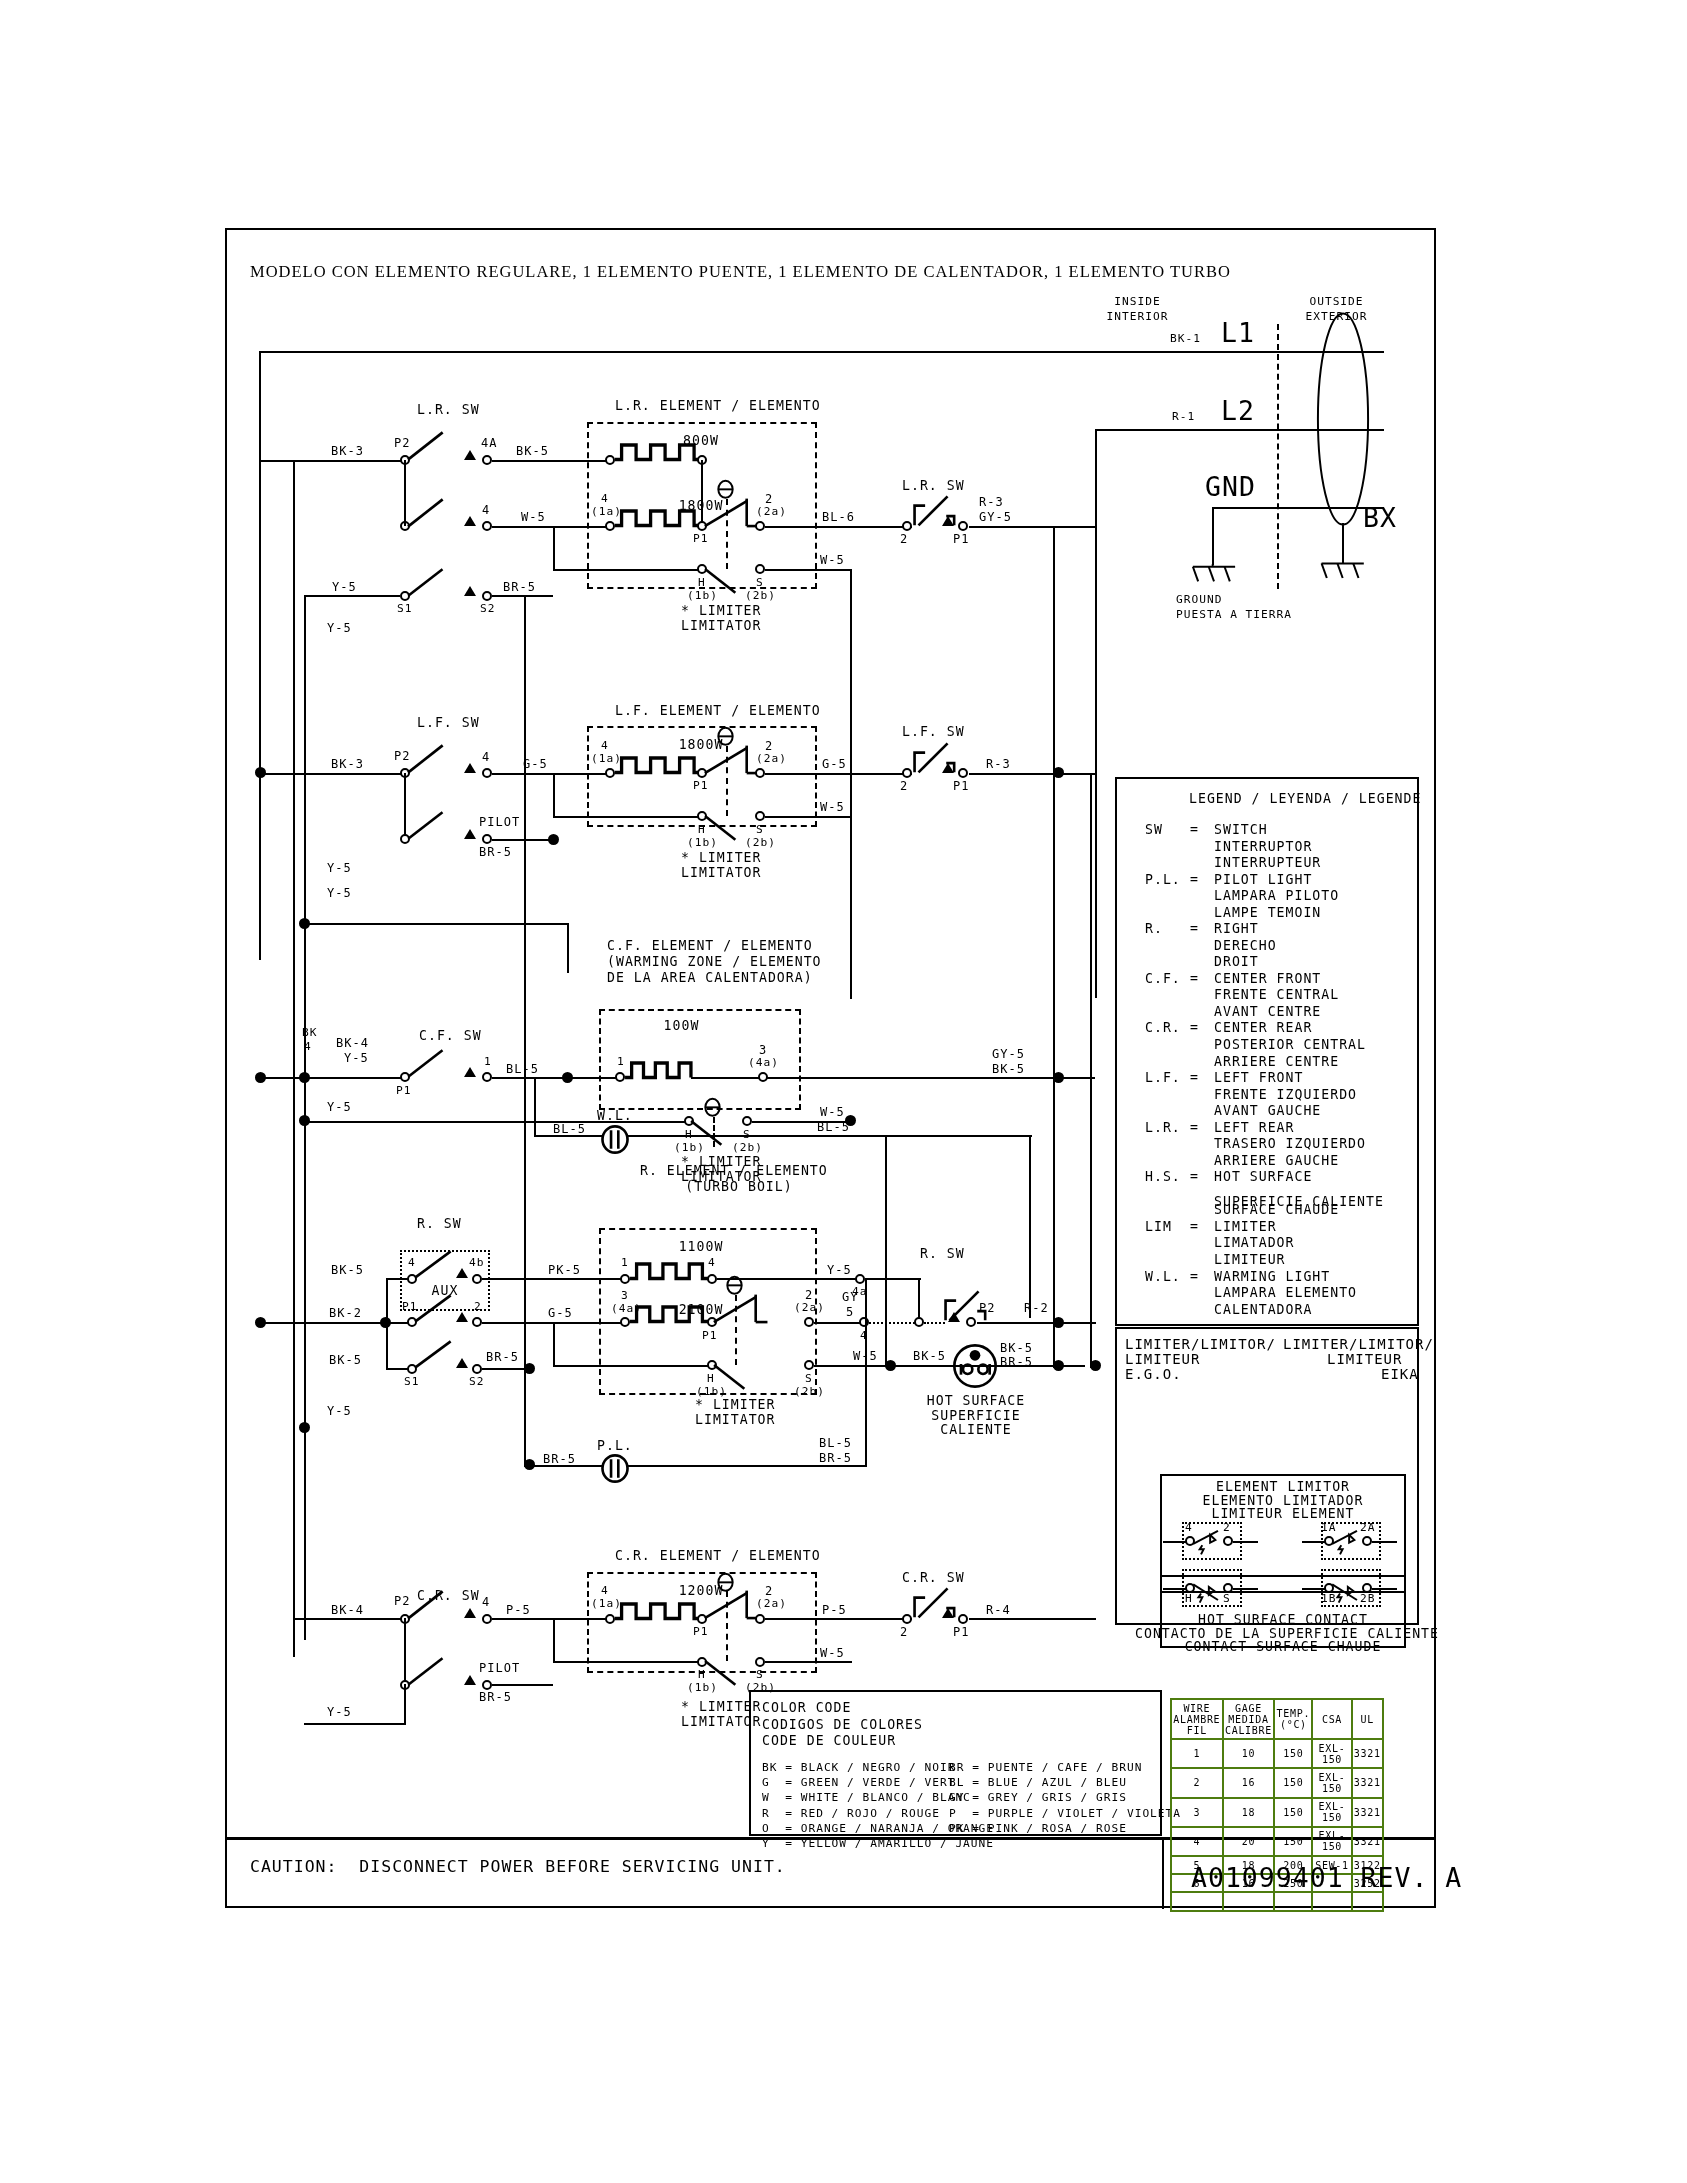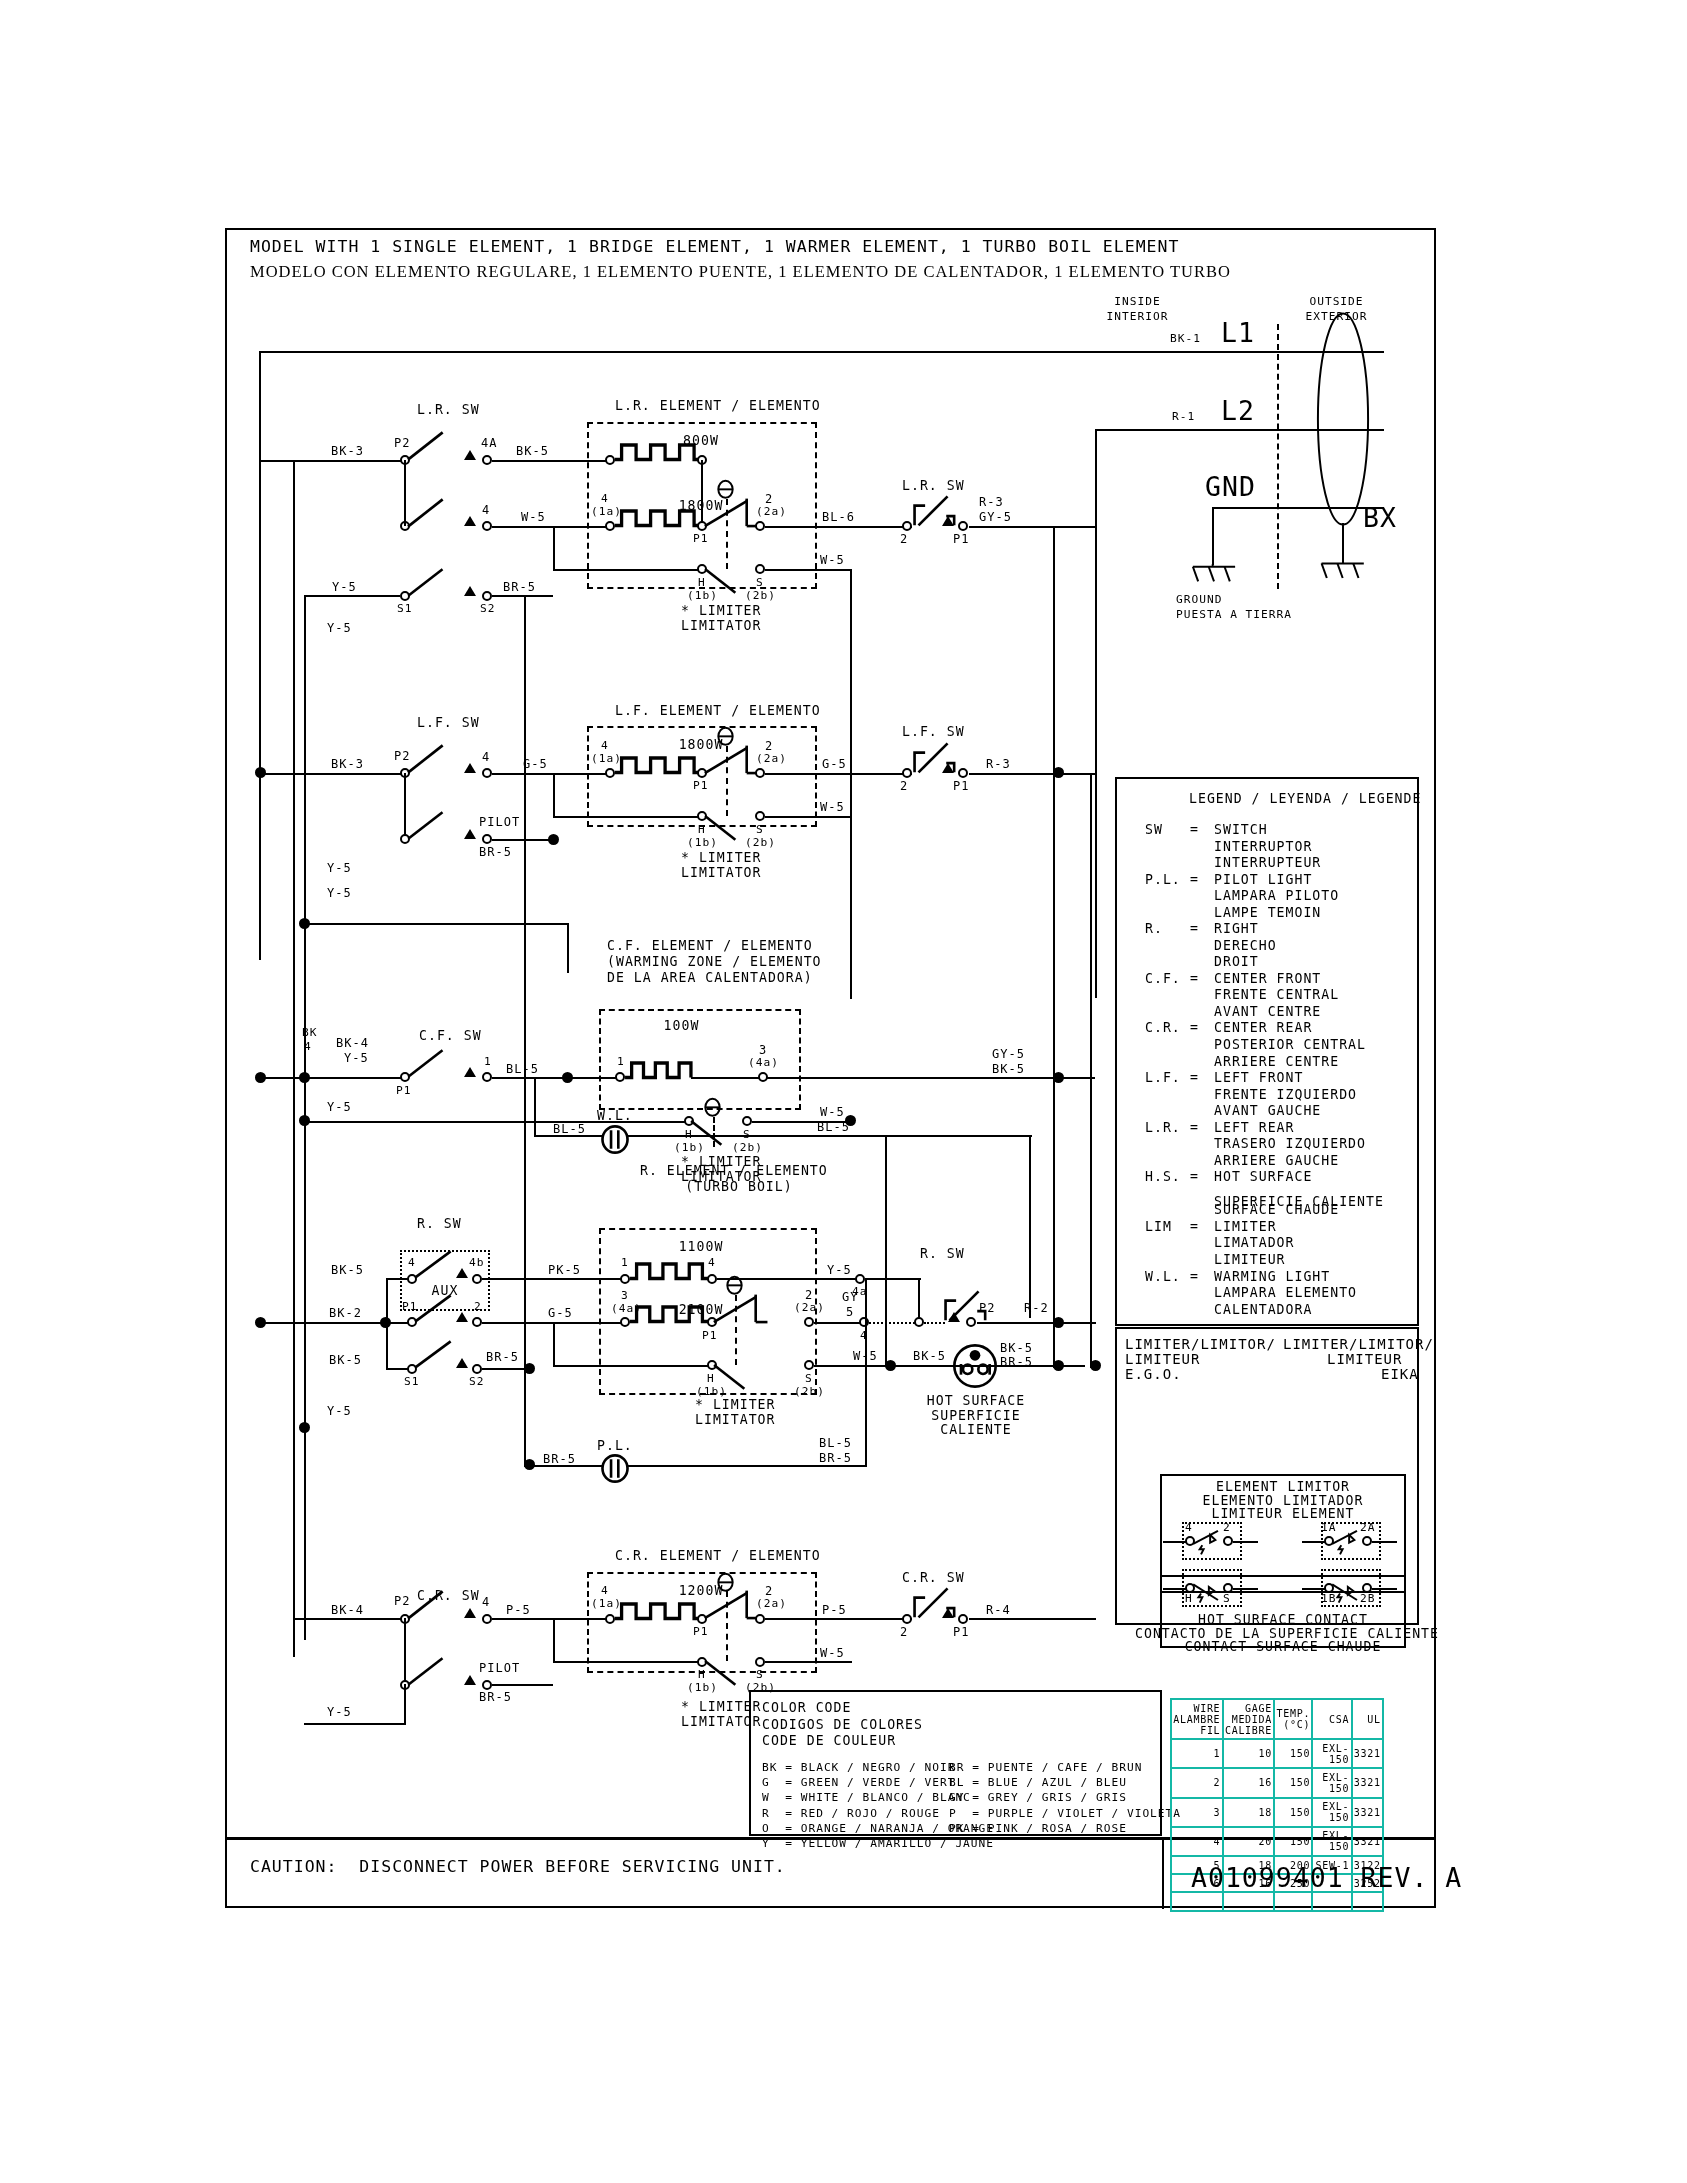--- a/index.html
+++ b/index.html
@@ -21,33 +21,32 @@
   .dotbox{position:absolute;border:2px dotted #000;box-sizing:border-box;}
   .f11{font-size:11.2px;}
   .f12{font-size:12px;}
   .f13{font-size:13.2px;}
   .f14{font-size:14px;}
   .f16{font-size:16.5px;}
   .f26{font-size:26.5px;}
   .ctr{text-align:center;}
   svg{position:absolute;overflow:visible;}
   table.grid{position:absolute;border-collapse:collapse;}
-  table.grid td,table.grid th{border:2px solid #14b8a6;font-family:"DejaVu Sans Mono","Liberation Mono",monospace;font-size:10px;text-align:right;padding:2.6px 1.3px;font-weight:normal;letter-spacing:0.7px;}
+  table.grid td,table.grid th{border:2px solid #4d7c0f;font-family:"DejaVu Sans Mono","Liberation Mono",monospace;font-size:10px;text-align:center;padding:2.6px 1.3px;font-weight:normal;letter-spacing:0.7px;}
 </style>
 </head>
 <body>
 
 <div id="sheet">
 
   <div class="frame" style="left:225px;top:228px;width:1211px;height:1680px;"></div>
 
   <div class="ln h2" style="left:225px;top:1837px;width:1211px;"></div>
   <div class="ln v" style="left:1162px;top:1837px;height:72px;"></div>
 
-  <div class="t f16" style="left:250px;top:238px;">MODEL WITH 1 SINGLE ELEMENT, 1 BRIDGE ELEMENT, 1 WARMER ELEMENT, 1 TURBO BOIL ELEMENT</div>
   <div class="t f16" style="left:250px;top:263px;font-family:Liberation Serif, serif;">MODELO CON ELEMENTO REGULARE, 1 ELEMENTO PUENTE, 1 ELEMENTO DE CALENTADOR, 1 ELEMENTO TURBO</div>
 
   <div class="t f11 ctr" style="left:1098px;top:296px;width:79px;">INSIDE</div>
   <div class="t f11 ctr" style="left:1098px;top:311px;width:79px;">INTERIOR</div>
   <div class="t f11 ctr" style="left:1297px;top:296px;width:79px;">OUTSIDE</div>
   <div class="t f11 ctr" style="left:1297px;top:311px;width:79px;">EXTERIOR</div>
 
   <div class="dash-v" style="left:1277px;top:324px;height:265px;"></div>
 
   <div class="ln h" style="left:259px;top:351px;width:1125px;"></div>

